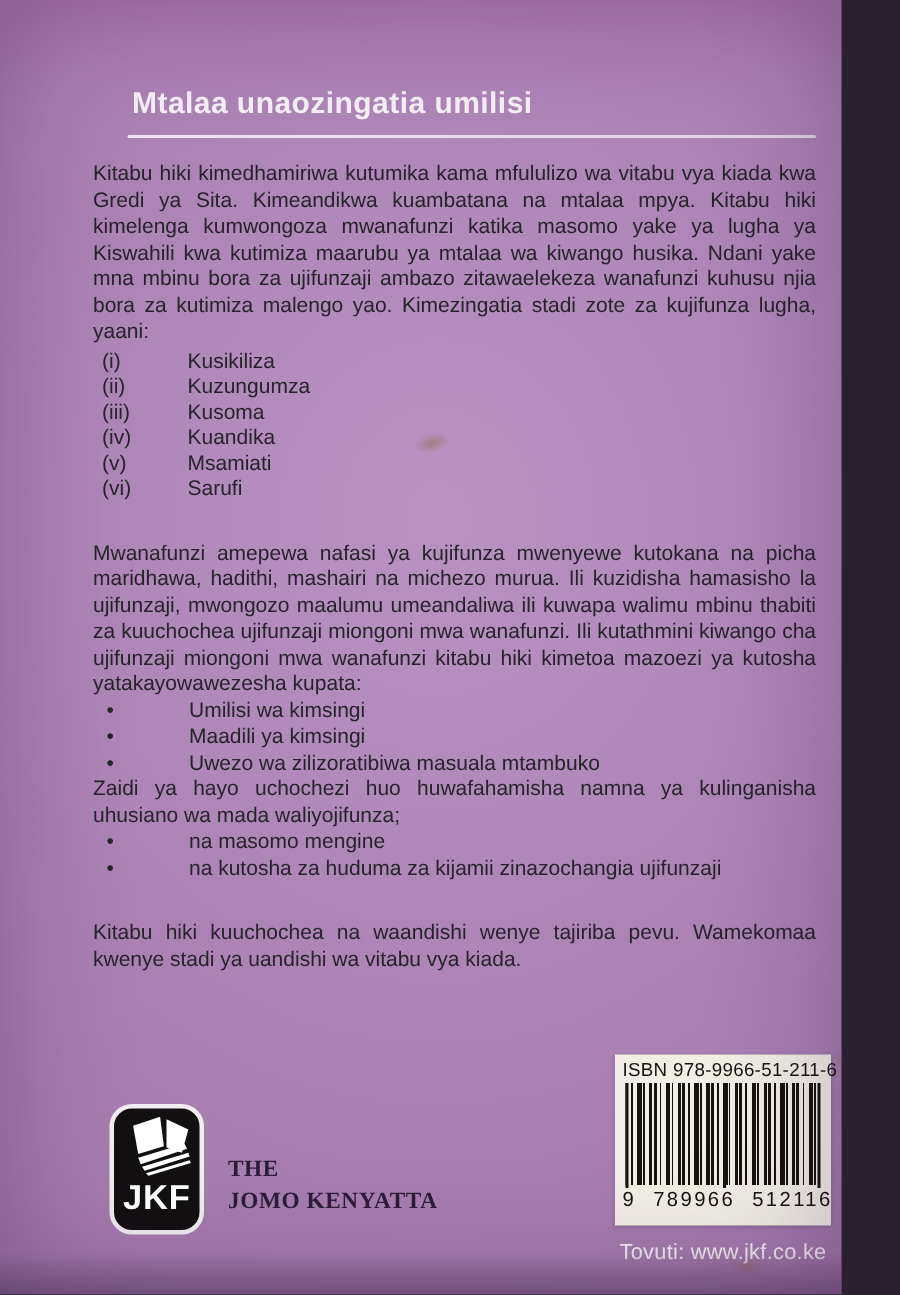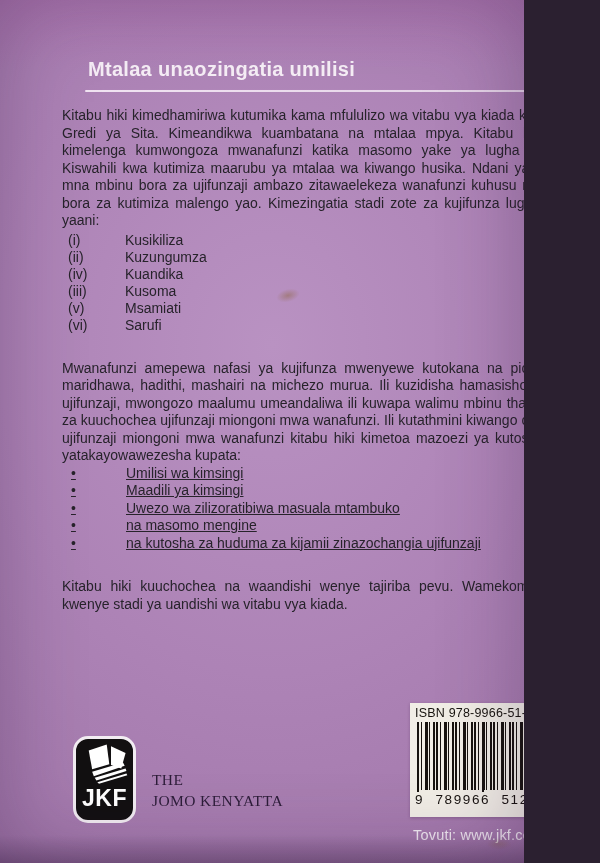--- a/index.html
+++ b/index.html
@@ -1,56 +1,55 @@
 <!DOCTYPE html>
 <html><head>
 <meta charset="utf-8">
 <style>
   html,body { margin:0; padding:0; background:#2b2030; }
   .cover {
-    position:relative; width:504px; height:863px; overflow:hidden;
+    position:relative; width:561px; height:863px; overflow:hidden;
     background: radial-gradient(ellipse 130% 95% at 52% 40%,
       #b younger 0%, #ad83b6 40%, #a278ab 72%, #8f649c 100%);
     background: radial-gradient(ellipse 130% 95% at 52% 40%,
       #b992c2 0%, #ad83b6 40%, #a278ab 72%, #8f649c 100%);
     font-family:"Liberation Sans", sans-serif;
-    padding-left:20px;
   }
   .tint-top { position:absolute; top:0; left:0; right:0; height:70px;
     background:linear-gradient(180deg, rgba(186,95,176,.20), rgba(186,95,176,0)); }
   .shade-bottom { position:absolute; bottom:0; left:0; right:0; height:28px;
     background:linear-gradient(0deg, rgba(62,38,72,.38), rgba(62,38,72,0)); }
   .vignette { position:absolute; inset:0; pointer-events:none;
     box-shadow: inset 0 0 85px rgba(48,16,58,.30); }
 
   .content { position:absolute; left:62px; top:56px; width:482px;
     color:#27232b; font-size:14px; line-height:17.5px; }
   .title { margin:0 0 0 26px; font-size:20px; line-height:27px; font-weight:bold;
     color:#f7eff7; letter-spacing:.3px; }
   .rule { height:2px; margin:7px 0 15px 23px;
     background:linear-gradient(90deg,#f1e4f2,#e3d2e6); border-radius:1px; }
   .para { margin:0; text-align:justify; }
   .numlist { margin:2px 0 0 6px; }
   .numrow { display:flex; line-height:17px; }
   .numrow .num { flex:none; width:57px; }
   .gap-lg { height:26px; }
-  .brow { display:flex; line-height:17.5px;text-decoration:underline; }
+  .brow { display:flex; line-height:17.5px; }
   .brow .dot { flex:none; width:55px; padding-left:9px; }
   .brow .dot::before { content:"\2022"; }
 
   .logo { position:absolute; left:73px; top:736px; width:63px; height:87px;
     background:#121011; border:3px solid #f2edf2; border-radius:15px;
     box-sizing:border-box; display:flex; flex-direction:column;
     align-items:center; justify-content:flex-start; }
   .logo svg { margin-top:3px; }
   .logo-acronym { color:#ffffff; font-weight:bold; font-size:23px;
     letter-spacing:.5px; line-height:1; margin-top:-1px; }
 
   .publisher { position:absolute; left:152px; top:769px;
-    font-family:"Liberation Serif", serif; font-weight:normal;
+    font-family:"Liberation Serif", serif; font-weight:bold;
     font-size:15.5px; line-height:21px; color:#2d1d39; letter-spacing:.4px; }
 
   .barcode-panel { position:absolute; left:410px; top:703px; width:144px; height:114px;
     background:#f1eee6; box-sizing:border-box; padding:3px 5px 0;
     box-shadow:0 1px 3px rgba(50,20,60,.25); }
   .isbn-label { font-size:12.5px; color:#17140f; text-align:center;
     letter-spacing:.2px; white-space:nowrap; }
   .bars { position:relative; height:68px; margin:2px 2px 0;
     background: repeating-linear-gradient(90deg,
       #17130f 0px 2px,  transparent 2px 4px,
@@ -89,26 +88,26 @@
     <div class="numlist">
       <div class="numrow">
         <span class="num">(i)</span>
         <span>Kusikiliza</span>
       </div>
       <div class="numrow">
         <span class="num">(ii)</span>
         <span>Kuzungumza</span>
       </div>
       <div class="numrow">
+        <span class="num">(iii)</span>
+        <span>Kusoma</span>
+      </div>
+      <div class="numrow">
         <span class="num">(iv)</span>
         <span>Kuandika</span>
-      </div>
-      <div class="numrow">
-        <span class="num">(iii)</span>
-        <span>Kusoma</span>
       </div>
       <div class="numrow">
         <span class="num">(v)</span>
         <span>Msamiati</span>
       </div>
       <div class="numrow">
         <span class="num">(vi)</span>
         <span>Sarufi</span>
       </div>
     </div>
@@ -125,20 +124,21 @@
       <div class="brow">
         <span class="dot"></span>
         <span>Maadili ya kimsingi</span>
       </div>
       <div class="brow">
         <span class="dot"></span>
         <span>Uwezo wa zilizoratibiwa masuala mtambuko</span>
       </div>
     </div>
 
+    <p class="para">Zaidi ya hayo uchochezi huo huwafahamisha namna ya kulinganisha uhusiano wa mada waliyojifunza;</p>
 
     <div class="bullets">
       <div class="brow">
         <span class="dot"></span>
         <span>na masomo mengine</span>
       </div>
       <div class="brow">
         <span class="dot"></span>
         <span>na kutosha za huduma za kijamii zinazochangia ujifunzaji</span>
       </div>

